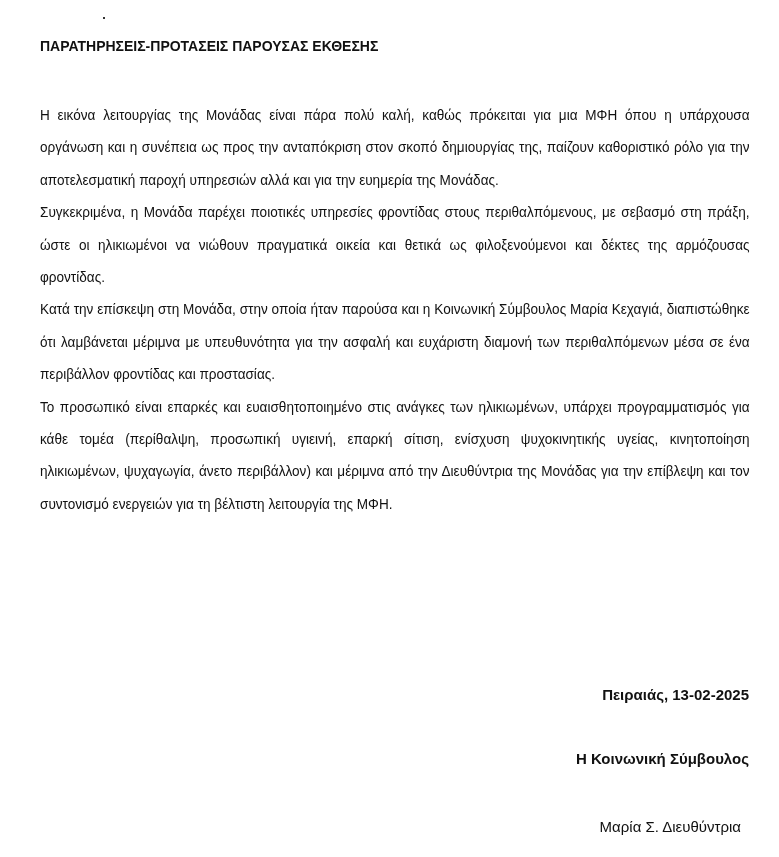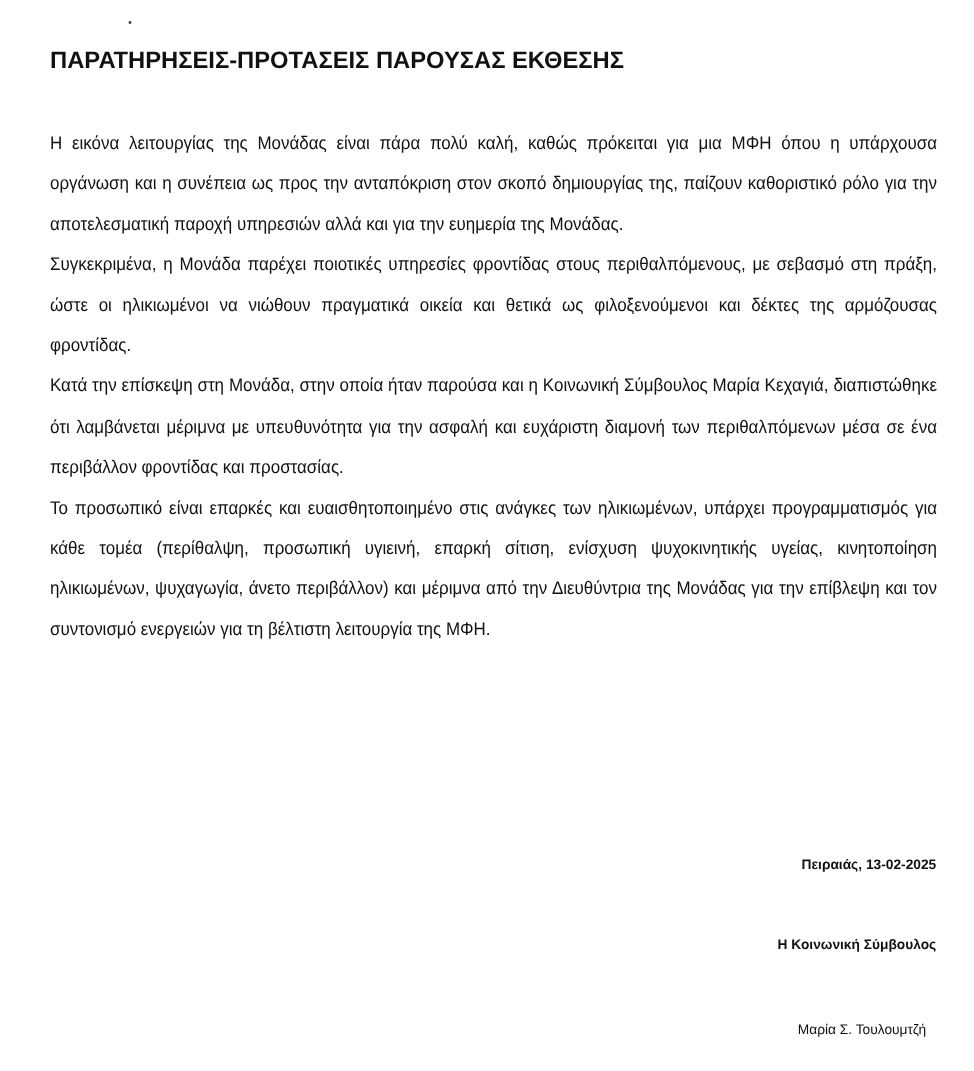--- a/index.html
+++ b/index.html
@@ -20,21 +20,21 @@
     left: 103px;
     top: 17px;
     width: 2px;
     height: 2px;
     background: #333;
   }
   .title {
     position: absolute;
     left: 40px;
     top: 38px;
-    font-size: 19px;
+    font-size: 14px;
     font-weight: bold;
     letter-spacing: 0px;
     margin: 0;
   }
   .body-text {
     position: absolute;
     left: 40px;
     top: 99px;
     width: 710px;
     font-size: 14.6px;
@@ -45,21 +45,21 @@
   }
   .para {
     margin: 0;
     text-align: justify;
     text-align-last: left;
   }
   .sig {
     position: absolute;
     right: 30px;
     text-align: right;
-    font-size: 11px;
+    font-size: 15px;
     margin: 0;
   }
   .sig.date { top: 686px; font-weight: bold; }
   .sig.role { top: 750px; font-weight: bold; }
   .sig.name { top: 818px; right: 38px; }
 </style>
 </head>
 <body>
 
 <div class="dot"></div>
@@ -68,13 +68,13 @@
 
 <div class="body-text">
   <p class="para">Η εικόνα λειτουργίας της Μονάδας είναι πάρα πολύ καλή, καθώς πρόκειται για μια ΜΦΗ όπου η υπάρχουσα  οργάνωση και η συνέπεια ως προς την ανταπόκριση στον σκοπό δημιουργίας της, παίζουν καθοριστικό ρόλο για την αποτελεσματική παροχή υπηρεσιών αλλά και για την ευημερία της Μονάδας.</p>
   <p class="para">Συγκεκριμένα, η Μονάδα παρέχει ποιοτικές υπηρεσίες φροντίδας στους περιθαλπόμενους, με σεβασμό στη πράξη, ώστε οι ηλικιωμένοι να νιώθουν πραγματικά οικεία και θετικά ως φιλοξενούμενοι και δέκτες της αρμόζουσας φροντίδας.</p>
   <p class="para">Κατά την επίσκεψη στη Μονάδα, στην οποία ήταν παρούσα και η Κοινωνική Σύμβουλος Μαρία Κεχαγιά, διαπιστώθηκε ότι λαμβάνεται μέριμνα με υπευθυνότητα για την ασφαλή και ευχάριστη διαμονή των περιθαλπόμενων μέσα σε ένα περιβάλλον φροντίδας και προστασίας.</p>
   <p class="para">Το προσωπικό είναι επαρκές και ευαισθητοποιημένο στις ανάγκες των ηλικιωμένων, υπάρχει προγραμματισμός για κάθε τομέα (περίθαλψη, προσωπική υγιεινή, επαρκή σίτιση, ενίσχυση ψυχοκινητικής υγείας, κινητοποίηση ηλικιωμένων, ψυχαγωγία, άνετο περιβάλλον) και μέριμνα από την Διευθύντρια της Μονάδας για την επίβλεψη και τον συντονισμό ενεργειών για τη βέλτιστη λειτουργία της ΜΦΗ.</p>
 </div>
 
 <p class="sig date">Πειραιάς, 13-02-2025</p>
 <p class="sig role">Η  Κοινωνική Σύμβουλος</p>
-<p class="sig name">Μαρία Σ. Τουλουμτζή</p>
+<p class="sig name">Μαρία Σ. Διευθύντρια</p>
 
 </body></html>

